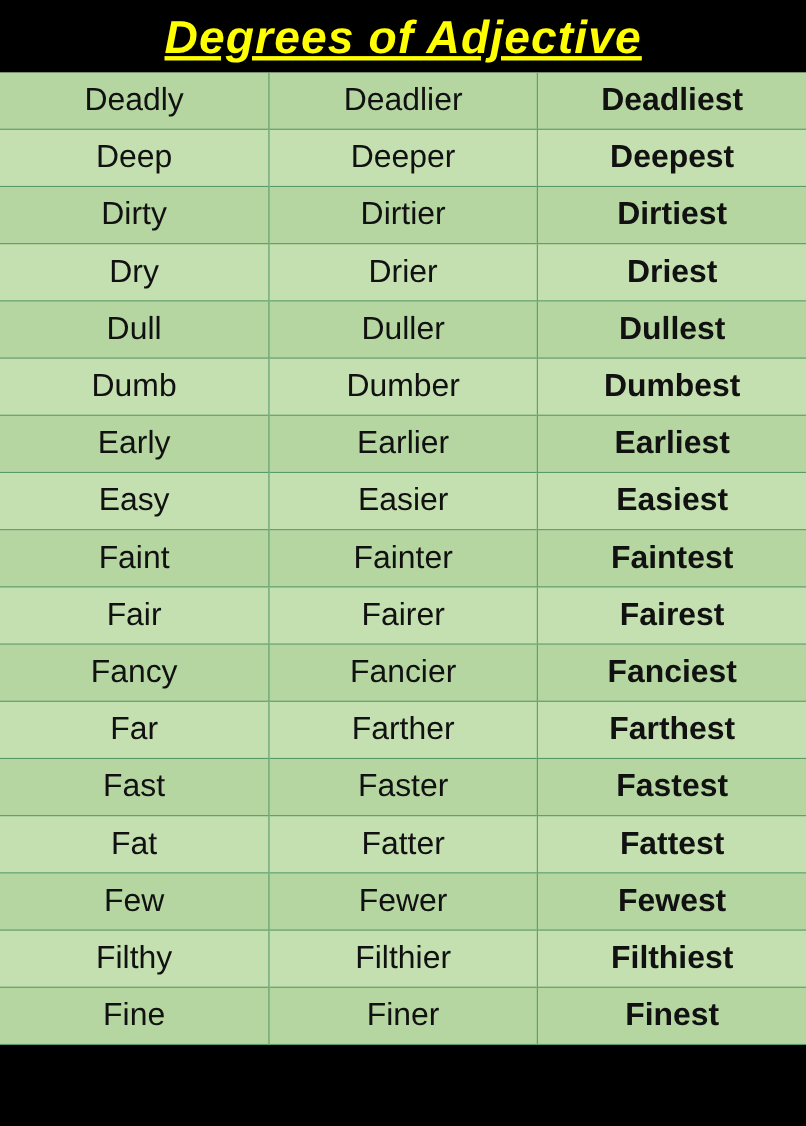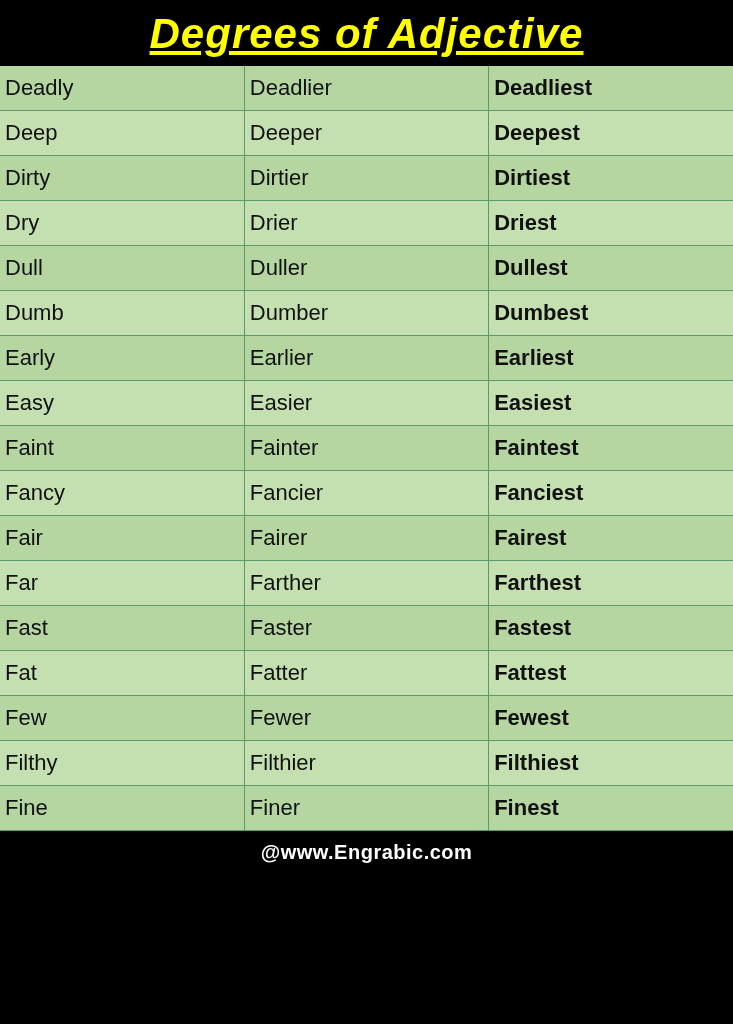--- a/index.html
+++ b/index.html
@@ -43,22 +43,23 @@
       width: 100%;
       border-collapse: collapse;
       background: #b5d6a0;
     }
 
     tr {
       border-bottom: 1.5px solid #5a9a6a;
     }
 
     td {
+      text-align: center;
       padding: 9px 5px;
-      font-size: 22px;
+      font-size: 29px;
       font-weight: normal;
       color: #111;
       border-right: 1.5px solid #5a9a6a;
       background: #b5d6a0;
       width: 33.33%;
     }
 
     td:last-child {
       border-right: none;
       font-weight: bold;
@@ -128,28 +129,28 @@
             <td>Easy</td>
             <td>Easier</td>
             <td>Easiest</td>
           </tr>
           <tr>
             <td>Faint</td>
             <td>Fainter</td>
             <td>Faintest</td>
           </tr>
           <tr>
+            <td>Fair</td>
+            <td>Fairer</td>
+            <td>Fairest</td>
+          </tr>
+          <tr>
             <td>Fancy</td>
             <td>Fancier</td>
             <td>Fanciest</td>
-          </tr>
-          <tr>
-            <td>Fair</td>
-            <td>Fairer</td>
-            <td>Fairest</td>
           </tr>
           <tr>
             <td>Far</td>
             <td>Farther</td>
             <td>Farthest</td>
           </tr>
           <tr>
             <td>Fast</td>
             <td>Faster</td>
             <td>Fastest</td>
@@ -171,14 +172,13 @@
           </tr>
           <tr>
             <td>Fine</td>
             <td>Finer</td>
             <td>Finest</td>
           </tr>
         </tbody>
     </table>
   </div>
 
-  <div class="footer">@www.Engrabic.com</div>
 </div>
 
 </body></html>

